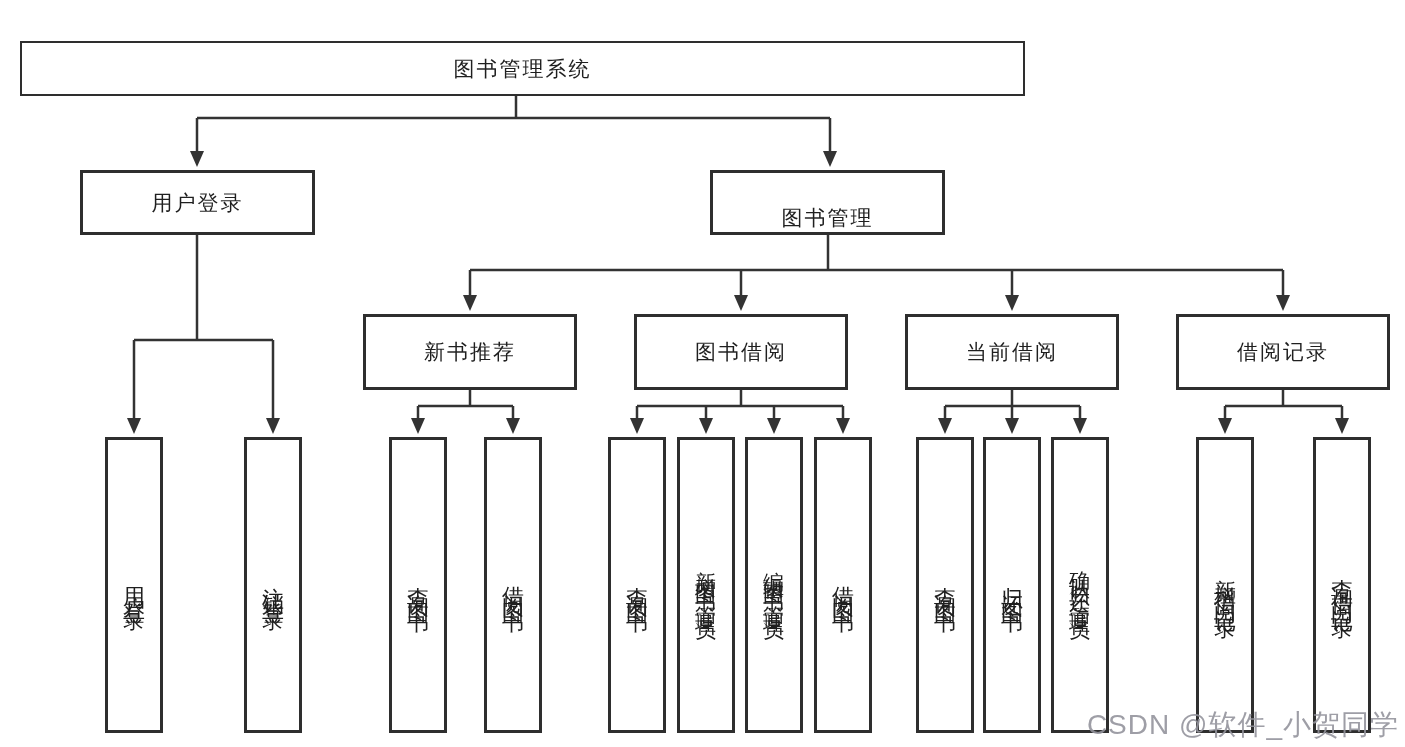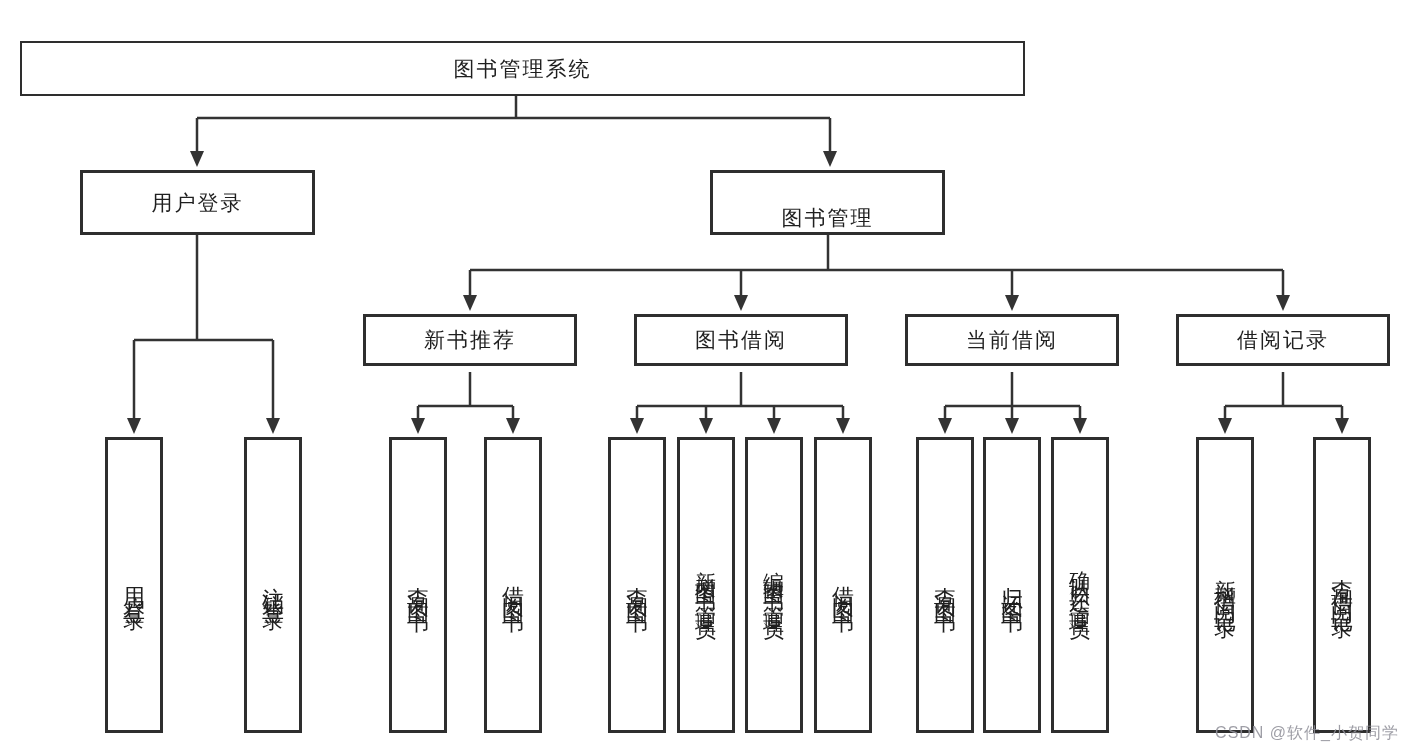--- a/index.html
+++ b/index.html
@@ -8,21 +8,21 @@
     font-family:"Liberation Sans", sans-serif; overflow:hidden;
   }
   svg.connectors { position:absolute; left:0; top:0; z-index:0; }
   .node {
     position:absolute; box-sizing:border-box; background:#ffffff;
     border:3px solid #2e2e2e; display:flex; align-items:center; justify-content:center;
     color:#1f1f1f; z-index:1;
   }
   .node.root  { left:20px;  top:13px;  width:1005px; height:55px; border-width:2px;margin-top:28px; }
   .node.lvl2  { top:170px;  width:235px; height:65px; }
-  .node.lvl3  { top:314px;  width:214px; height:52px; }
+  .node.lvl3  { top:314px;  width:214px; height:76px; }
   .node.leaf  { top:437px;  width:58px;  height:296px; }
   .hlabel { font-size:21px; letter-spacing:2px; white-space:nowrap; }
   .vlabel {
     writing-mode:vertical-rl; text-orientation:mixed;
     font-size:22px; letter-spacing:8px; line-height:1; white-space:nowrap;
   }
   .leaf.long .vlabel { letter-spacing:7px; font-size:21px; }
   #n-user-login-grp { left:80px; }
   #n-book-mgmt-grp  { left:710px;align-items:flex-end; }
   #n-new-book   { left:363px; }
@@ -37,21 +37,21 @@
   #l-bb-add     { left:677px; }
   #l-bb-edit    { left:745px; }
   #l-bb-borrow  { left:814px; }
   #l-cb-query   { left:916px; }
   #l-cb-return  { left:983px; }
   #l-cb-confirm { left:1051px; }
   #l-br-add     { left:1196px; }
   #l-br-query   { left:1313px; }
   .watermark {
     position:absolute; right:6px; bottom:3px; z-index:5;
-    font-size:16px; color:rgba(148,148,156,0.9); letter-spacing:1px; white-space:nowrap;
+    font-size:28px; color:rgba(148,148,156,0.9); letter-spacing:1px; white-space:nowrap;
   }
 </style>
 </head>
 <body>
 
 <div class="canvas">
 
   <svg class="connectors" width="1405" height="747" id="connectors">
       <line x1="516" y1="68" x2="516" y2="118" stroke="#333333" stroke-width="2.5"></line>
       <line x1="197" y1="235" x2="197" y2="340" stroke="#333333" stroke-width="2.5"></line>

